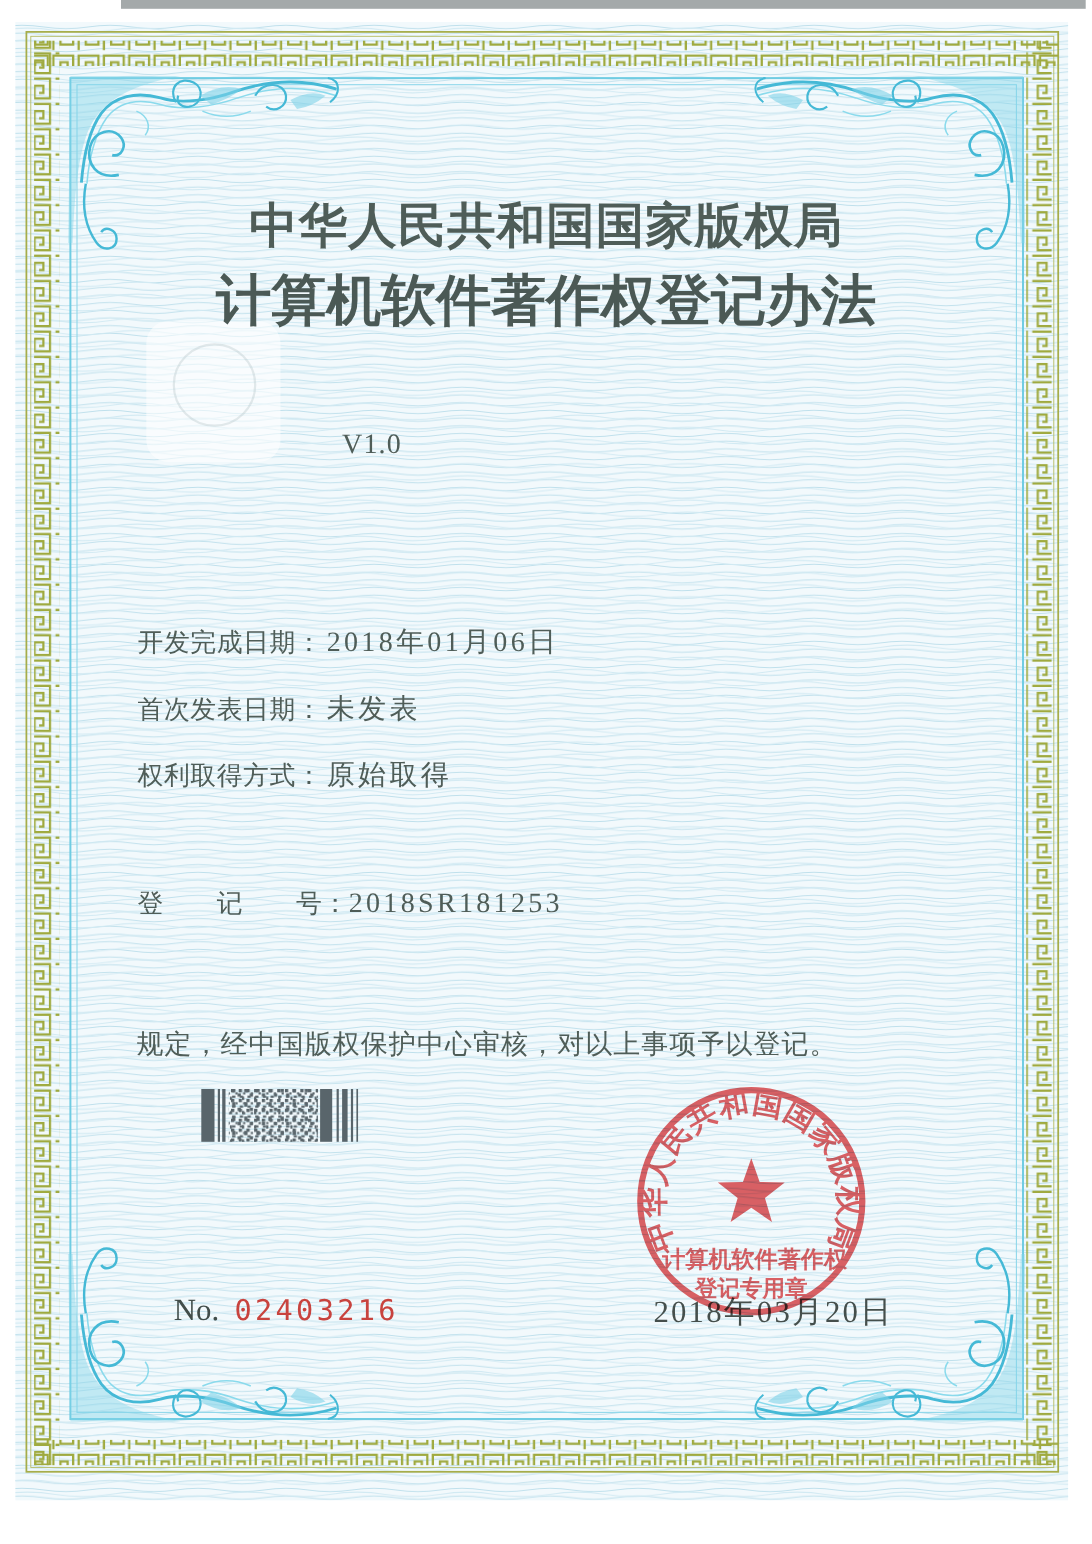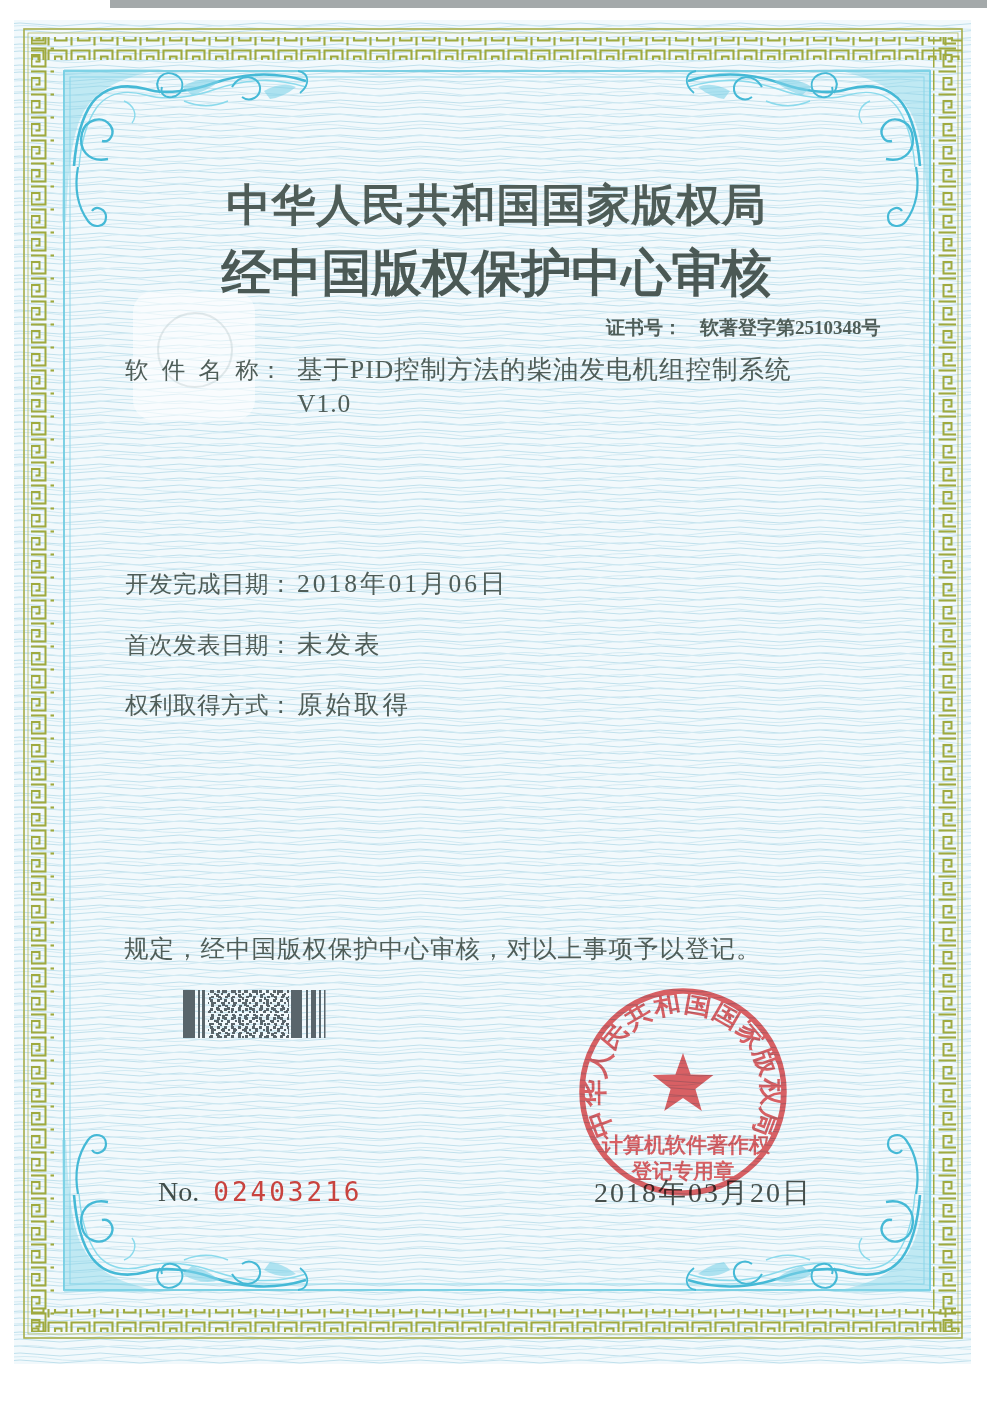--- a/index.html
+++ b/index.html
@@ -12,21 +12,21 @@
   .center{left:0;right:0;text-align:center;}
   #issuer-title{top:176px;font-size:44px;font-weight:bold;letter-spacing:1px;}
   #cert-title{top:240px;font-size:50px;font-weight:bold;letter-spacing:0px;color:#4b5955;}
   #certno-line{top:315px;left:606px;font-size:19px;font-weight:bold;}
   #certno-line .gap{display:inline-block;width:18px;}
   .row{position:absolute;left:125px;white-space:nowrap;}
   .lbl{display:inline-block;min-width:172px;font-size:23.5px;letter-spacing:.5px;
        white-space:pre;vertical-align:baseline;}
   .val{font-size:25.5px;letter-spacing:3px;}
   .val.tight{letter-spacing:1px;}
-  #name-line2{position:absolute;left:297px;top:389px;font-size:25.5px;letter-spacing:1px;}
+  #name-line2{position:absolute;left:311px;top:389px;font-size:25.5px;letter-spacing:1px;}
   .statement{font-size:24.5px;letter-spacing:1px;white-space:nowrap;}
   #stmt1{top:869px;left:160px;}
   #stmt2{top:932px;left:124px;}
   #issue-date{top:1174px;left:594px;font-size:28px;letter-spacing:2px;color:#454f4c;}
   #serial-line{top:1176px;left:158px;font-size:28px;color:#414d4a;white-space:nowrap;text-align:right;}
   #serial-number{font-family:"DejaVu Sans Mono",monospace;font-size:26px;
                  letter-spacing:3px;color:#c8433e;margin-left:14px;}
   #watermark{position:absolute;left:133px;top:292px;width:122px;height:128px;
              background:rgba(255,255,255,.55);border-radius:20px;}
   #watermark .ring{position:absolute;left:24px;top:20px;width:72px;height:72px;
@@ -122,45 +122,42 @@
       <rect x="319" y="990" width="2" height="48"></rect>
       <rect x="324" y="990" width="1.5" height="48"></rect>
     </g>
   </svg>
 
   <div id="watermark">
       <div class="ring"></div>
     </div>
 
   <div class="txt center" id="issuer-title">中华人民共和国国家版权局</div>
-  <div class="txt center" id="cert-title">经中国版权保护中心审核</div>
+  <div class="txt center" id="cert-title">计算机软件著作权登记办法</div>
 
-  <div class="txt" id="certno-line">
-    <span>证书号：</span><span class="gap"></span><span>软著登字第2510348号</span>
-  </div>
 
-  <div class="txt row" style="top:352px">
-    <span class="lbl">软  件  名  称：</span><span class="val tight">基于PID控制方法的柴油发电机组控制系统</span>
-  </div>
   <div class="txt" id="name-line2">V1.0</div>
 
 
   <div class="txt row" style="top:566px">
     <span class="lbl">开发完成日期：</span><span class="val">2018年01月06日</span>
   </div>
 
   <div class="txt row" style="top:687px">
     <span class="lbl">权利取得方式：</span><span class="val">原始取得</span>
   </div>
 
   <div class="txt row" style="top:627px">
     <span class="lbl">首次发表日期：</span><span class="val">未发表</span>
   </div>
 
 
+  <div class="txt row" style="top:805px">
+    <span class="lbl">登　　记　　号：</span><span class="val">2018SR181253</span>
+  </div>
 
   <div class="txt statement" id="stmt2">规定，经中国版权保护中心审核，对以上事项予以登记。</div>
 
   <div class="txt" id="issue-date">2018年03月20日</div>
 
   <div class="txt" id="serial-line">
     <span>No.</span><span id="serial-number">02403216</span>
   </div>
 
   <svg class="layer" id="seal-layer" viewBox="0 0 993 1404">

